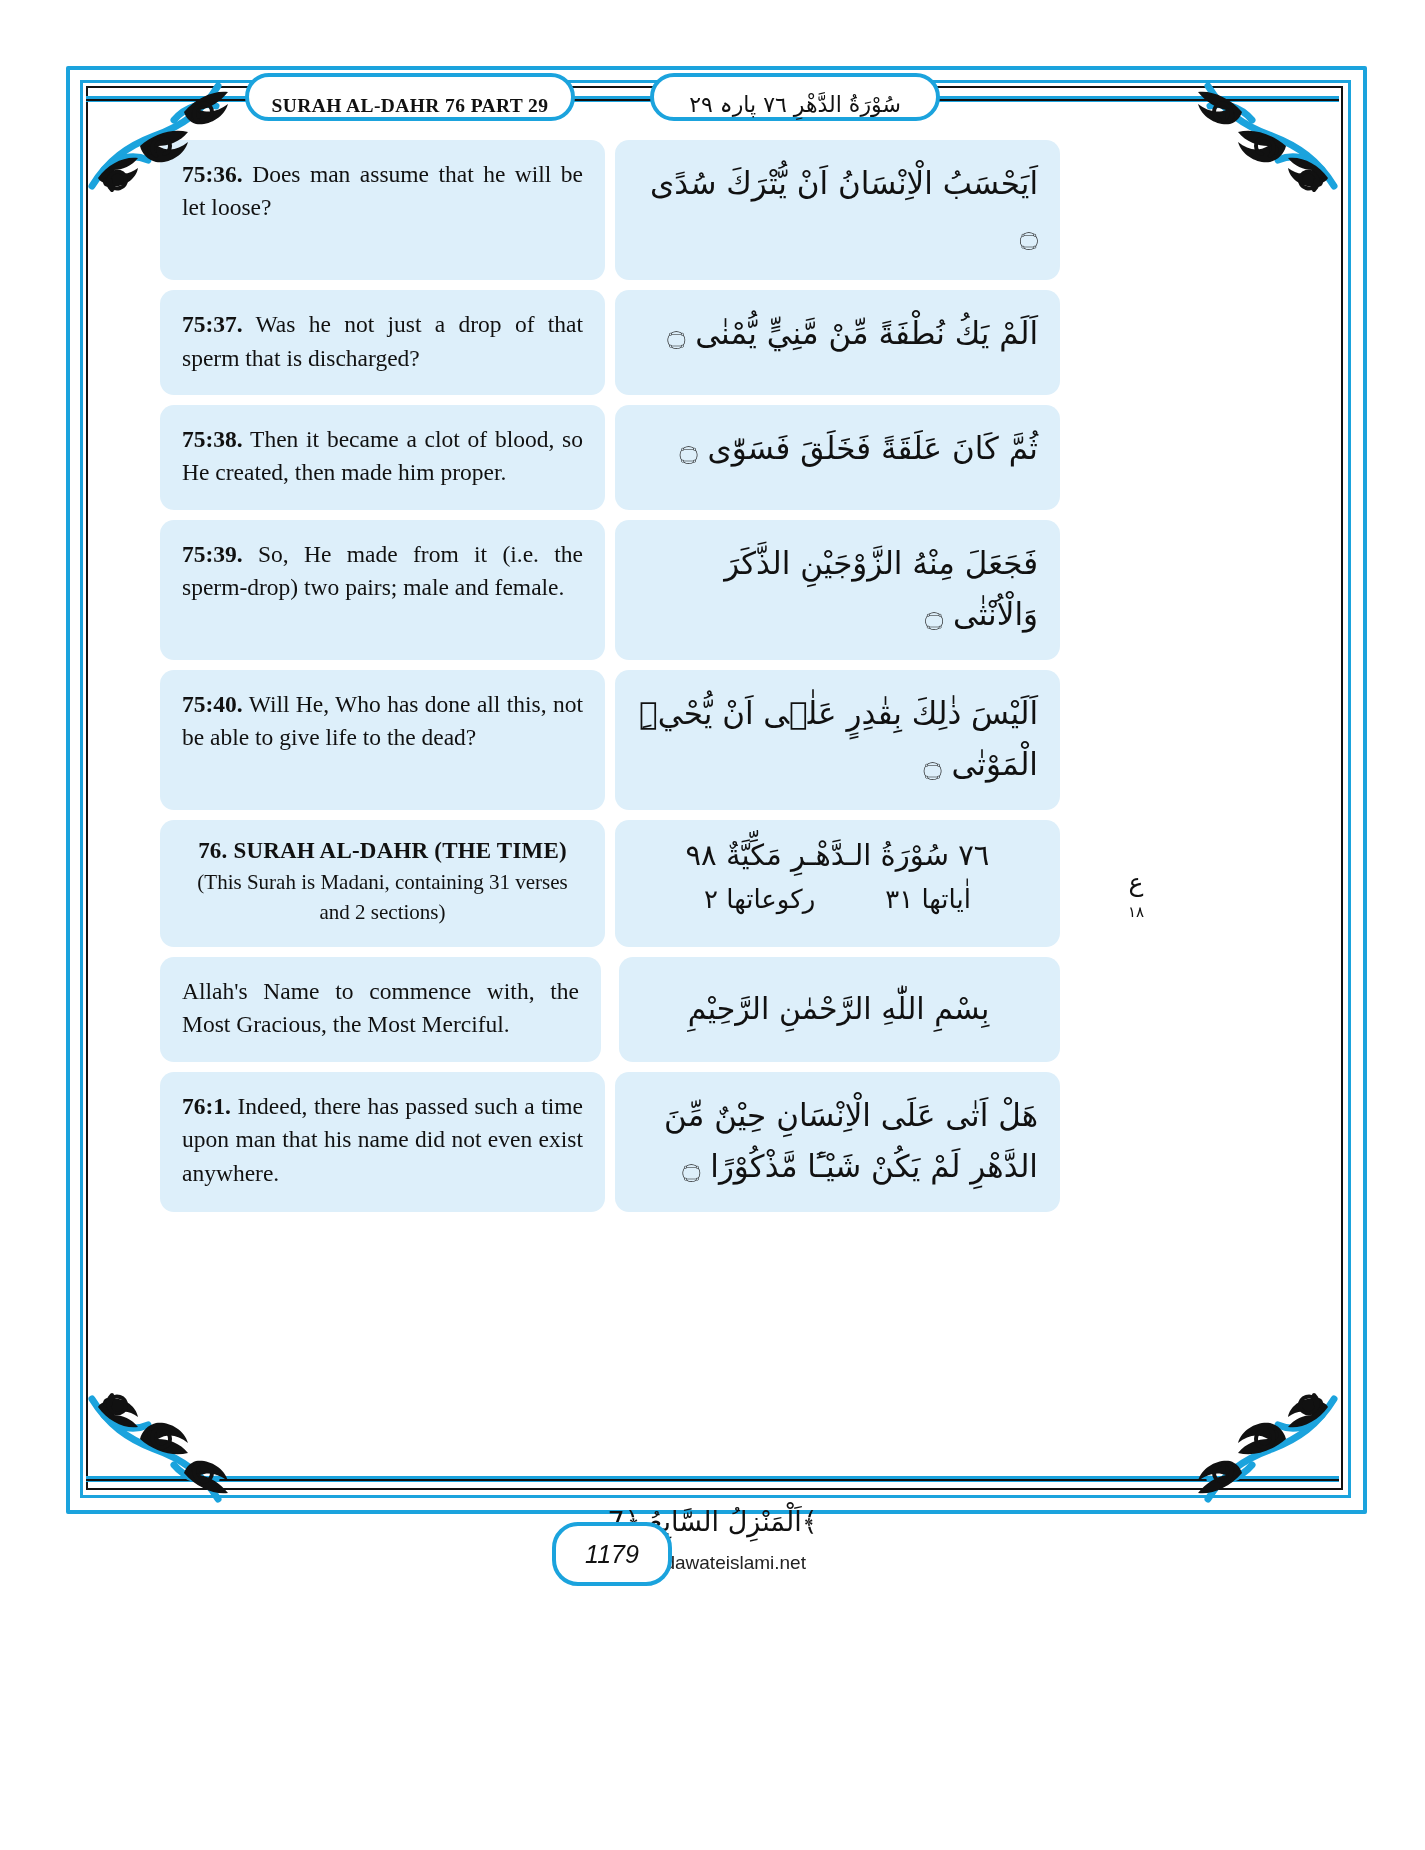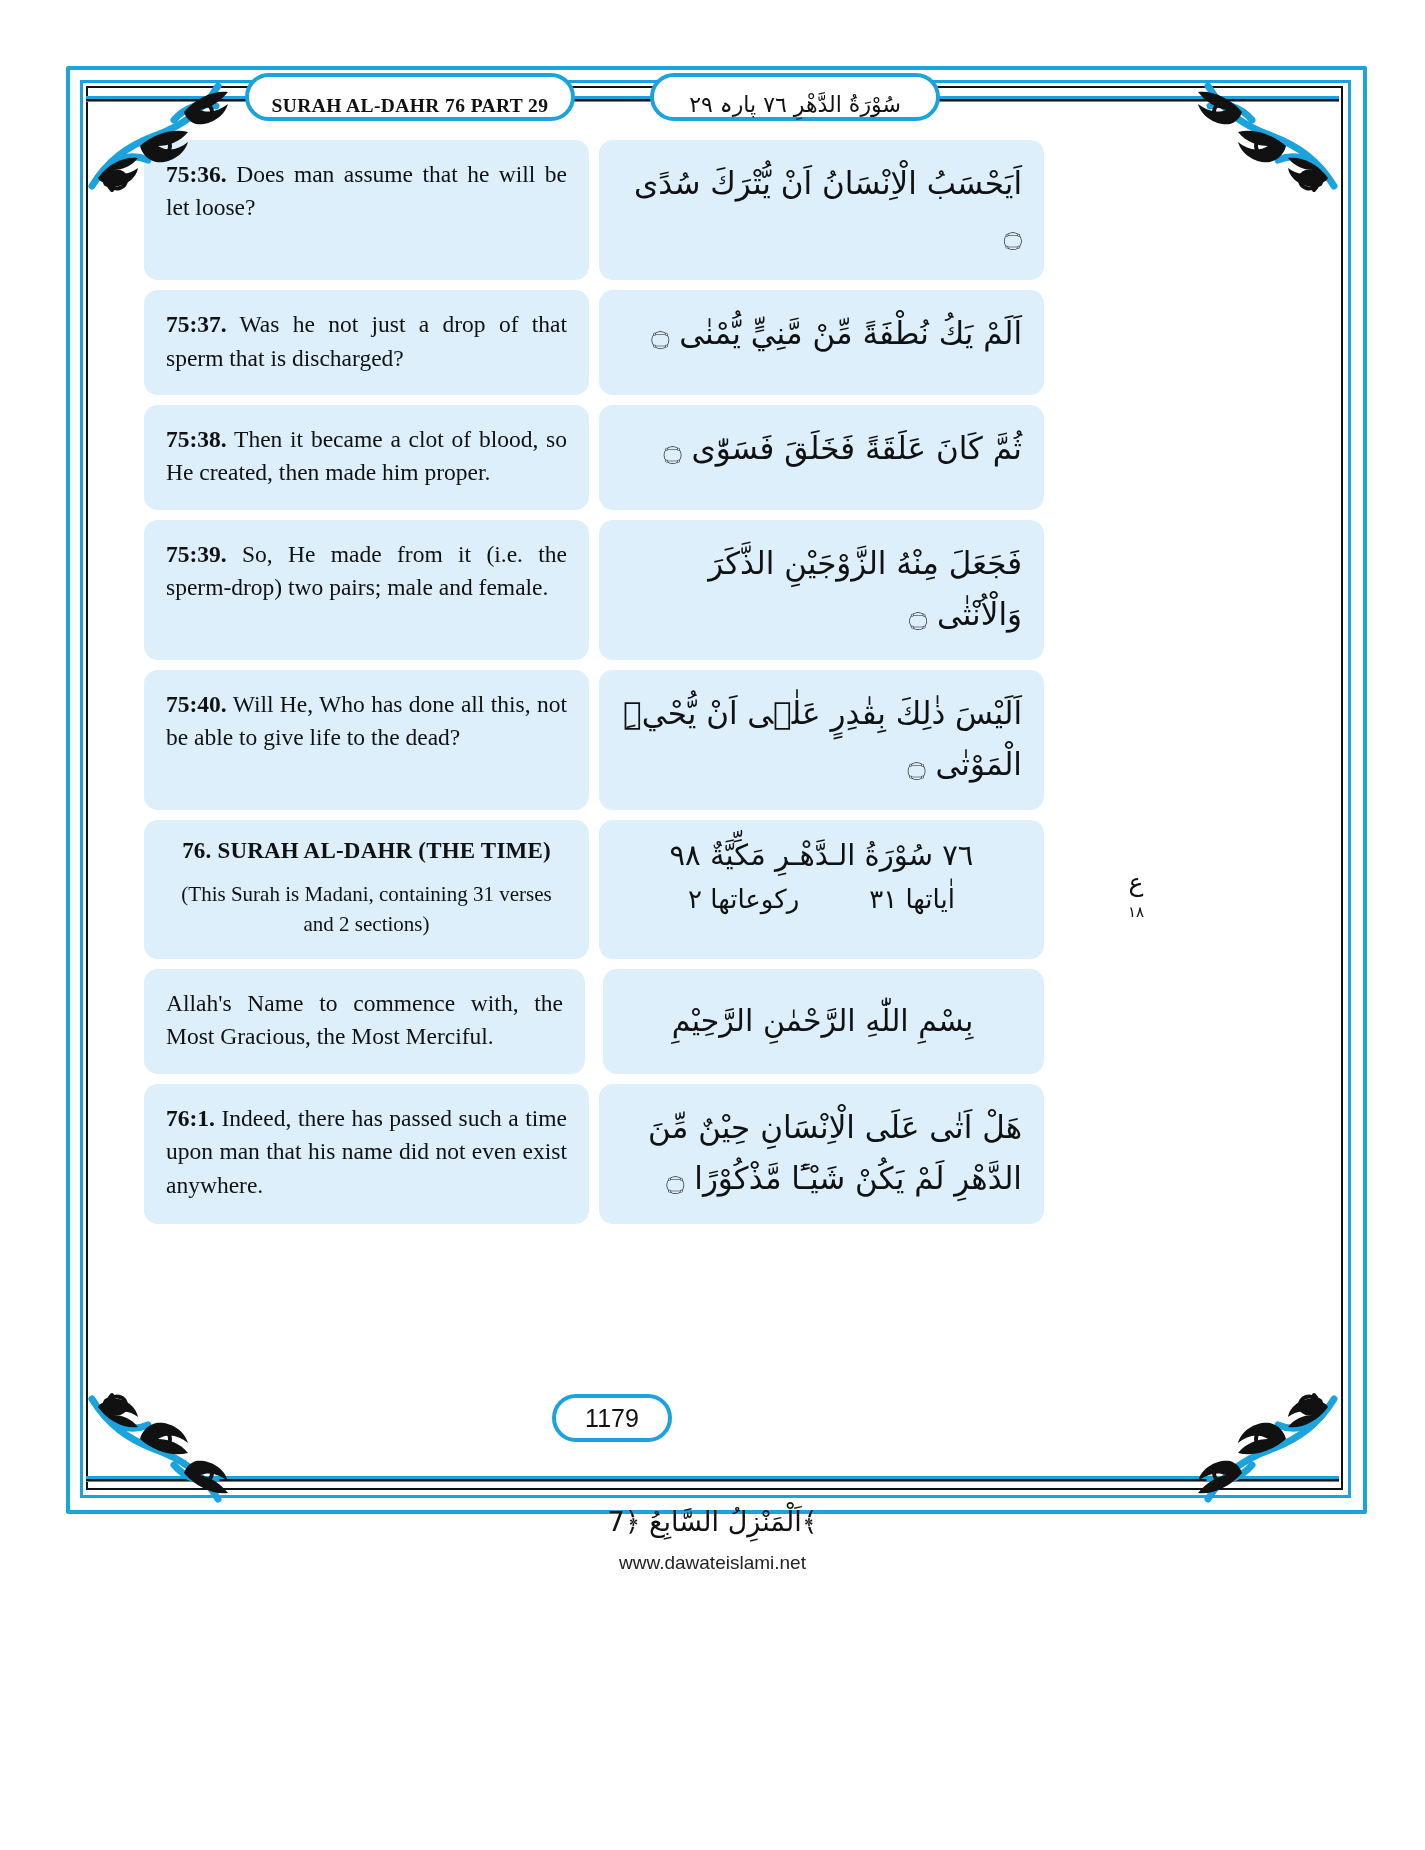--- a/index.html
+++ b/index.html
@@ -52,37 +52,38 @@
 
   
   .footer-rule{
     position:absolute;left:86px;top:1476px;width:1253px;height:0;
     border-top:3px solid #1ba3dd;border-bottom:3px solid #1ba3dd;
   }
   .footer-rule:after{
     content:"";position:absolute;left:0;top:0;width:100%;height:2px;background:#111;
   }
   #page-pill{
-    position:absolute;left:552px;top:1394px;width:120px;height:48px;
+    position:absolute;left:552px;top:1522px;width:120px;height:64px;
     background:#fff;border:4px solid #1ba3dd;border-radius:26px;
     display:flex;align-items:center;justify-content:center;z-index:6;
     box-sizing:border-box;
+    font-style:italic;
   }
   #page-pill span{font-family:"Liberation Sans",sans-serif;font-size:25px;color:#111;}
 
   
   .orn{position:absolute;width:150px;height:150px;z-index:5;}
   .orn-tl{left:78px;top:50px;}
   .orn-tr{left:1198px;top:50px;transform:scaleX(-1);}
   .orn-bl{left:78px;top:1385px;transform:scaleY(-1);}
   .orn-br{left:1198px;top:1385px;transform:scale(-1,-1);}
 
   
   .content{
-    position:absolute;left:144px;top:140px;width:900px;
+    position:absolute;left:160px;top:140px;width:900px;
   }
   .row{display:flex;gap:10px;margin-bottom:10px;}
   .cell{
     background:#ddeffa;border-radius:14px;
     padding:18px 22px 20px 22px;box-sizing:border-box;
   }
   .cell.en{width:450px;}
   .cell.ar{width:450px;direction:rtl;padding-left:20px;}
 
   .en-text{
@@ -96,21 +97,21 @@
   .ar-text{
     font-family:"DejaVu Sans", sans-serif;
     font-size:31px;line-height:1.65;color:#111;
     text-align:right;direction:rtl;white-space:normal;
   }
 
   
   .cell.surah-en{width:450px;text-align:center;}
   .surah-title{
     font-family:"Liberation Serif",serif;font-weight:bold;font-size:23px;
-    color:#111;letter-spacing:.2px;margin-bottom:16px;
+    color:#111;letter-spacing:.2px;margin-bottom:4px;
   }
   .surah-sub{
     font-family:"Liberation Serif",serif;font-size:21px;color:#111;line-height:1.4;
   }
   .cell.surah-ar{width:450px;text-align:center;direction:rtl;}
   .surah-ar-l1{font-family:"DejaVu Sans",sans-serif;font-size:29px;color:#111;margin-bottom:12px;}
   .surah-ar-l2{font-family:"DejaVu Sans",sans-serif;font-size:26px;color:#111;
                display:flex;justify-content:center;gap:70px;direction:rtl;}
 
   .cell.bismillah-ar{display:flex;align-items:center;justify-content:center;margin-left:8px;}

